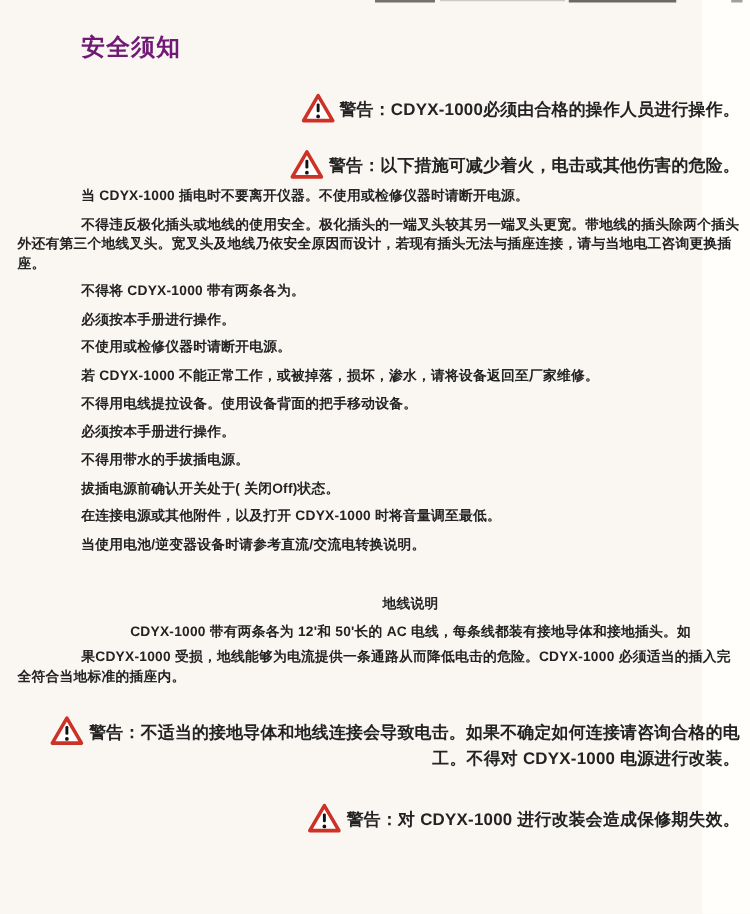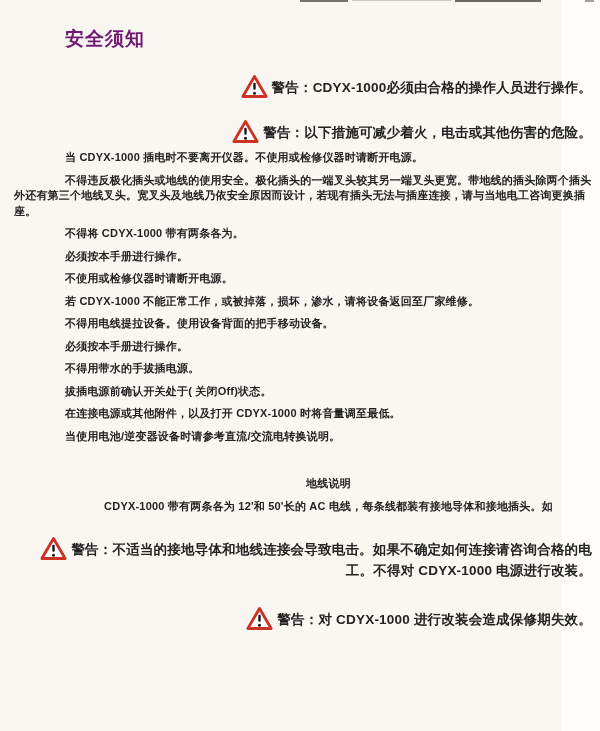--- a/index.html
+++ b/index.html
@@ -92,20 +92,21 @@
   <p class="item">若 CDYX-1000 不能正常工作，或被掉落，损坏，渗水，请将设备返回至厂家维修。</p>
   <p class="item">不得用电线提拉设备。使用设备背面的把手移动设备。</p>
   <p class="item">必须按本手册进行操作。</p>
   <p class="item">不得用带水的手拔插电源。</p>
   <p class="item">拔插电源前确认开关处于( 关闭Off)状态。</p>
   <p class="item">在连接电源或其他附件，以及打开 CDYX-1000 时将音量调至最低。</p>
   <p class="item">当使用电池/逆变器设备时请参考直流/交流电转换说明。</p>
 
   <p class="item ground-heading">地线说明</p>
   <p class="item ground-para1">CDYX-1000 带有两条各为 12'和 50'长的 AC 电线，每条线都装有接地导体和接地插头。如</p>
+  <p class="item ground-para2">果CDYX-1000 受损，地线能够为电流提供一条通路从而降低电击的危险。CDYX-1000 必须适当的插入完全符合当地标准的插座内。</p>
 
   <p class="warning w3"><span class="warn-icon"><svg viewBox="0 0 32 30" xmlns="http://www.w3.org/2000/svg">
           <path d="M16 3 L30 27 L2 27 Z" fill="#ffffff" stroke="#cd3227" stroke-width="3.4" stroke-linejoin="round"></path>
           <rect x="14.6" y="10.5" width="2.8" height="8.5" rx="1.2" fill="#111111"></rect>
           <circle cx="16" cy="23" r="1.8" fill="#111111"></circle>
         </svg></span><span class="warn-label">警告：</span><span>不适当的接地导体和地线连接会导致电击。如果不确定如何连接请咨询合格的电工。不得对 CDYX-1000 电源进行改装。</span></p>
 
   <p class="warning w4"><span class="warn-icon"><svg viewBox="0 0 32 30" xmlns="http://www.w3.org/2000/svg">
           <path d="M16 3 L30 27 L2 27 Z" fill="#ffffff" stroke="#cd3227" stroke-width="3.4" stroke-linejoin="round"></path>
           <rect x="14.6" y="10.5" width="2.8" height="8.5" rx="1.2" fill="#111111"></rect>

